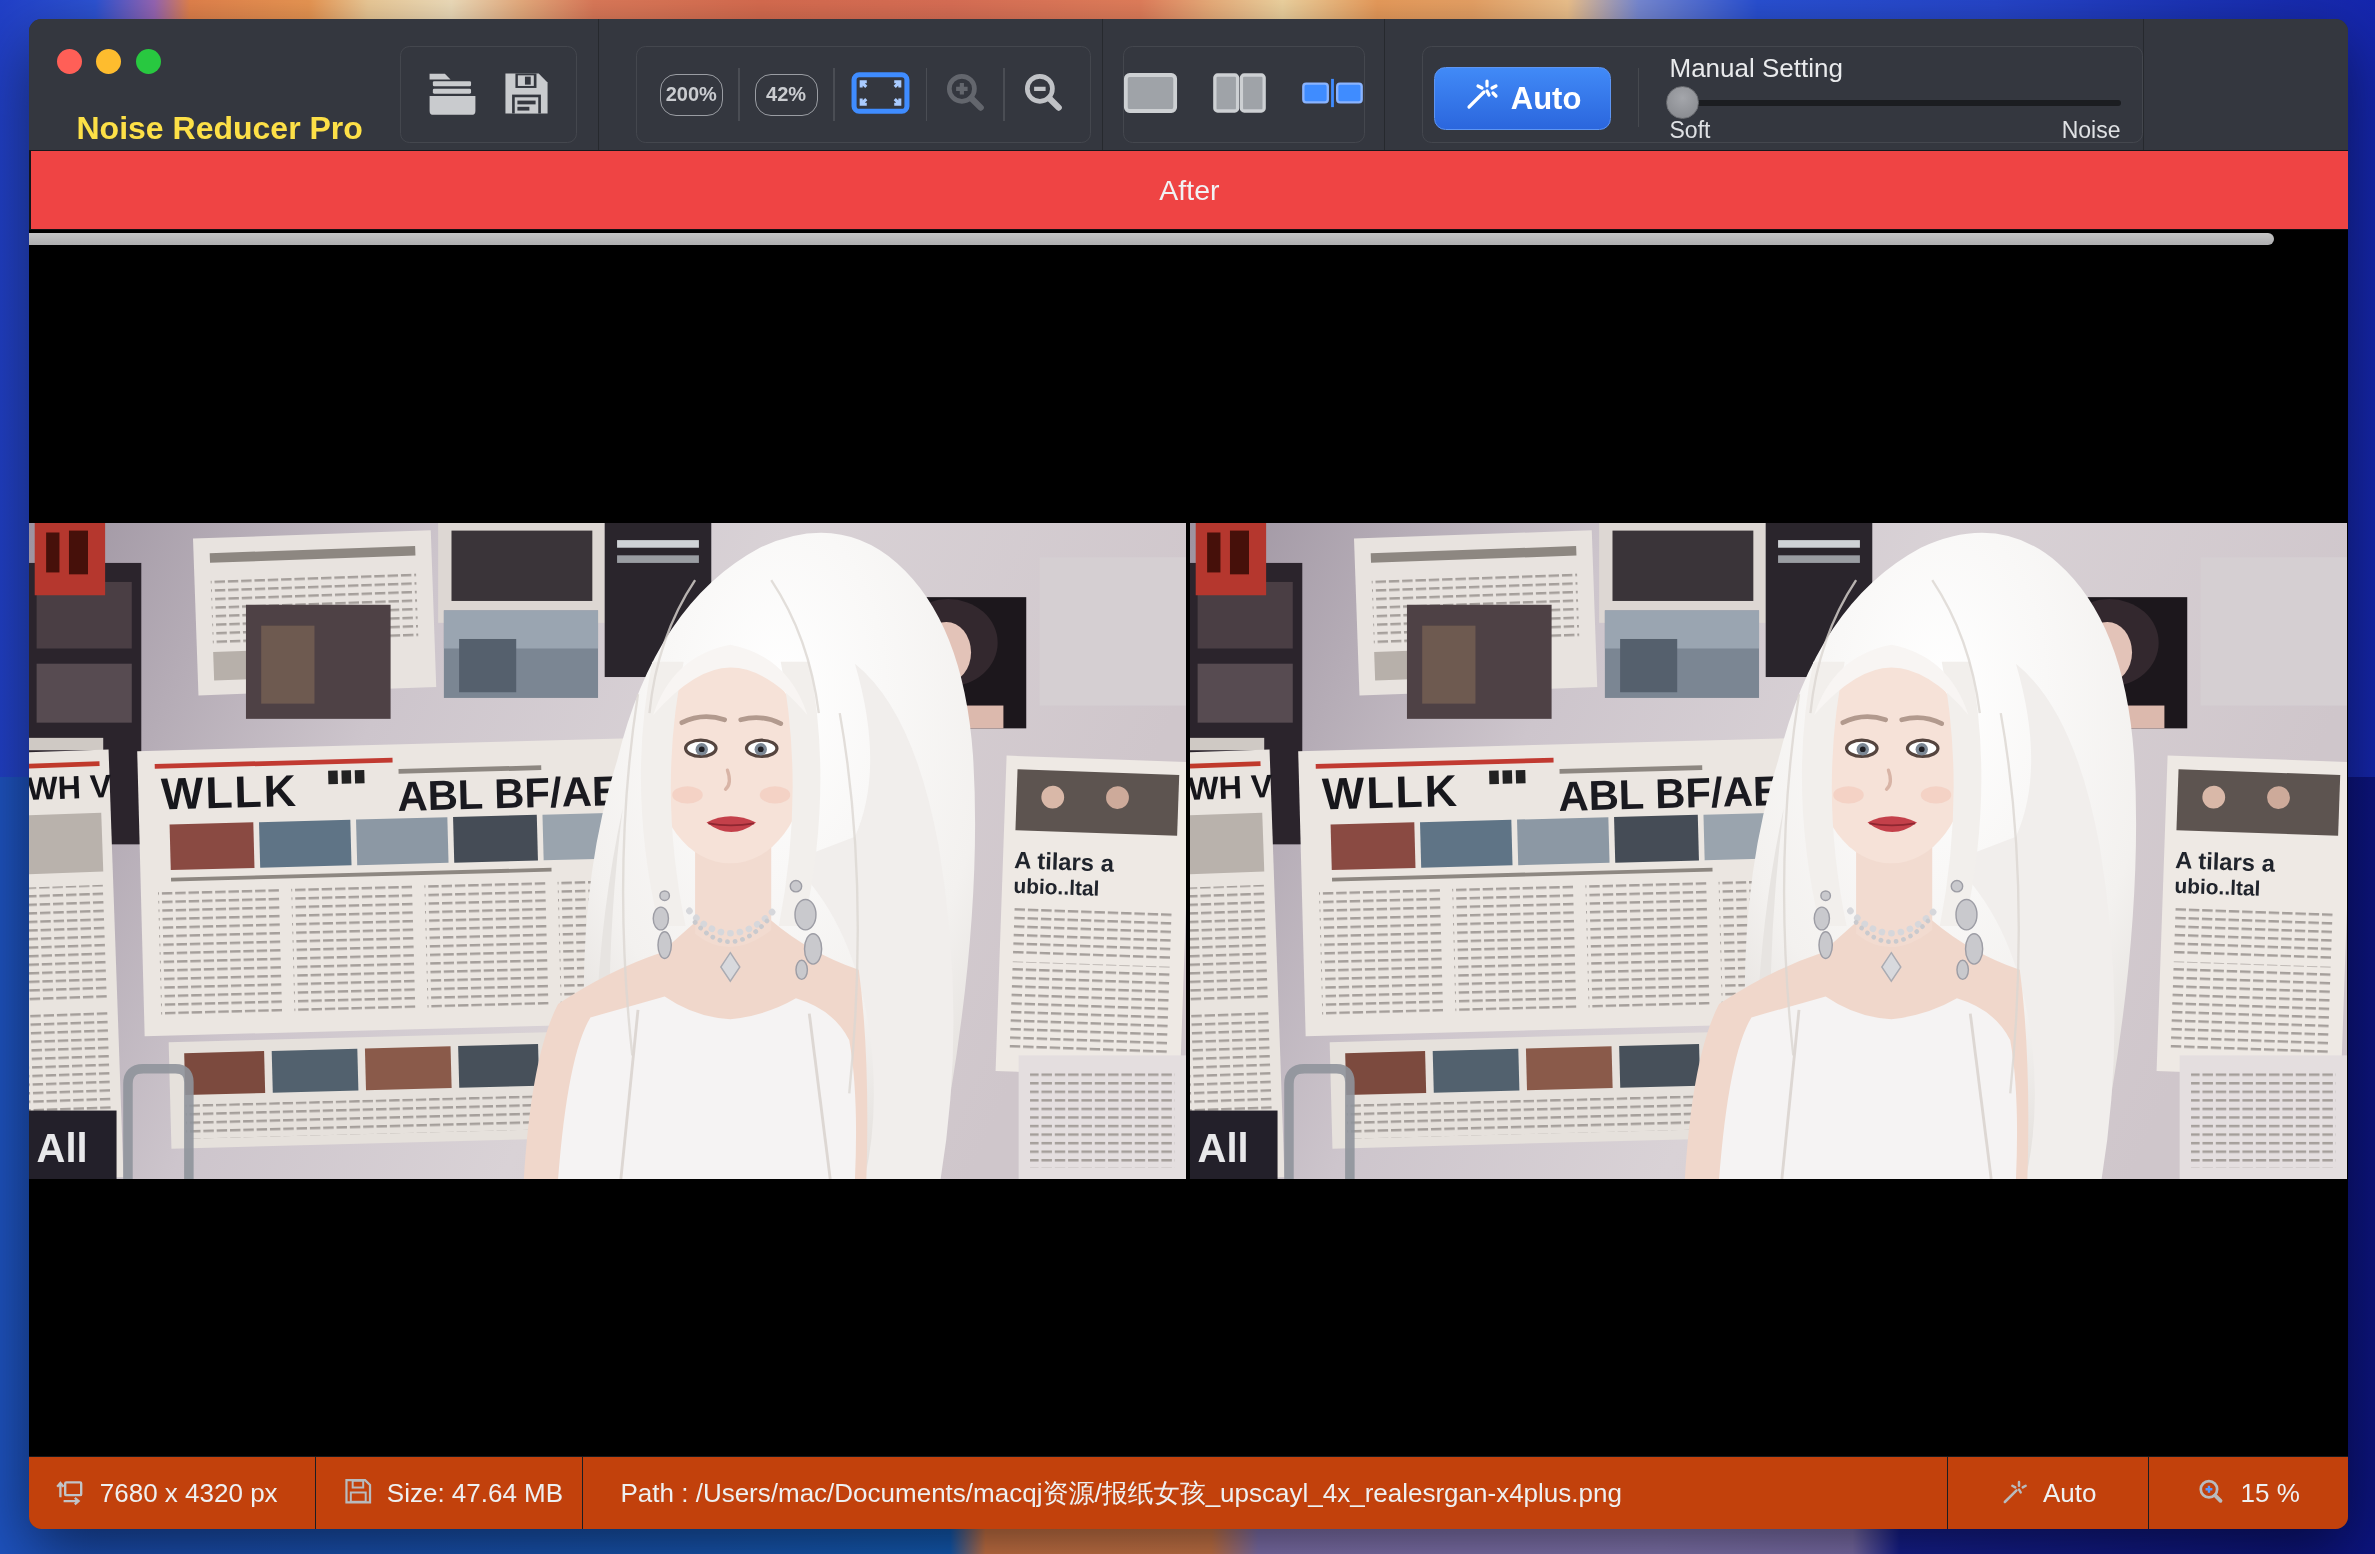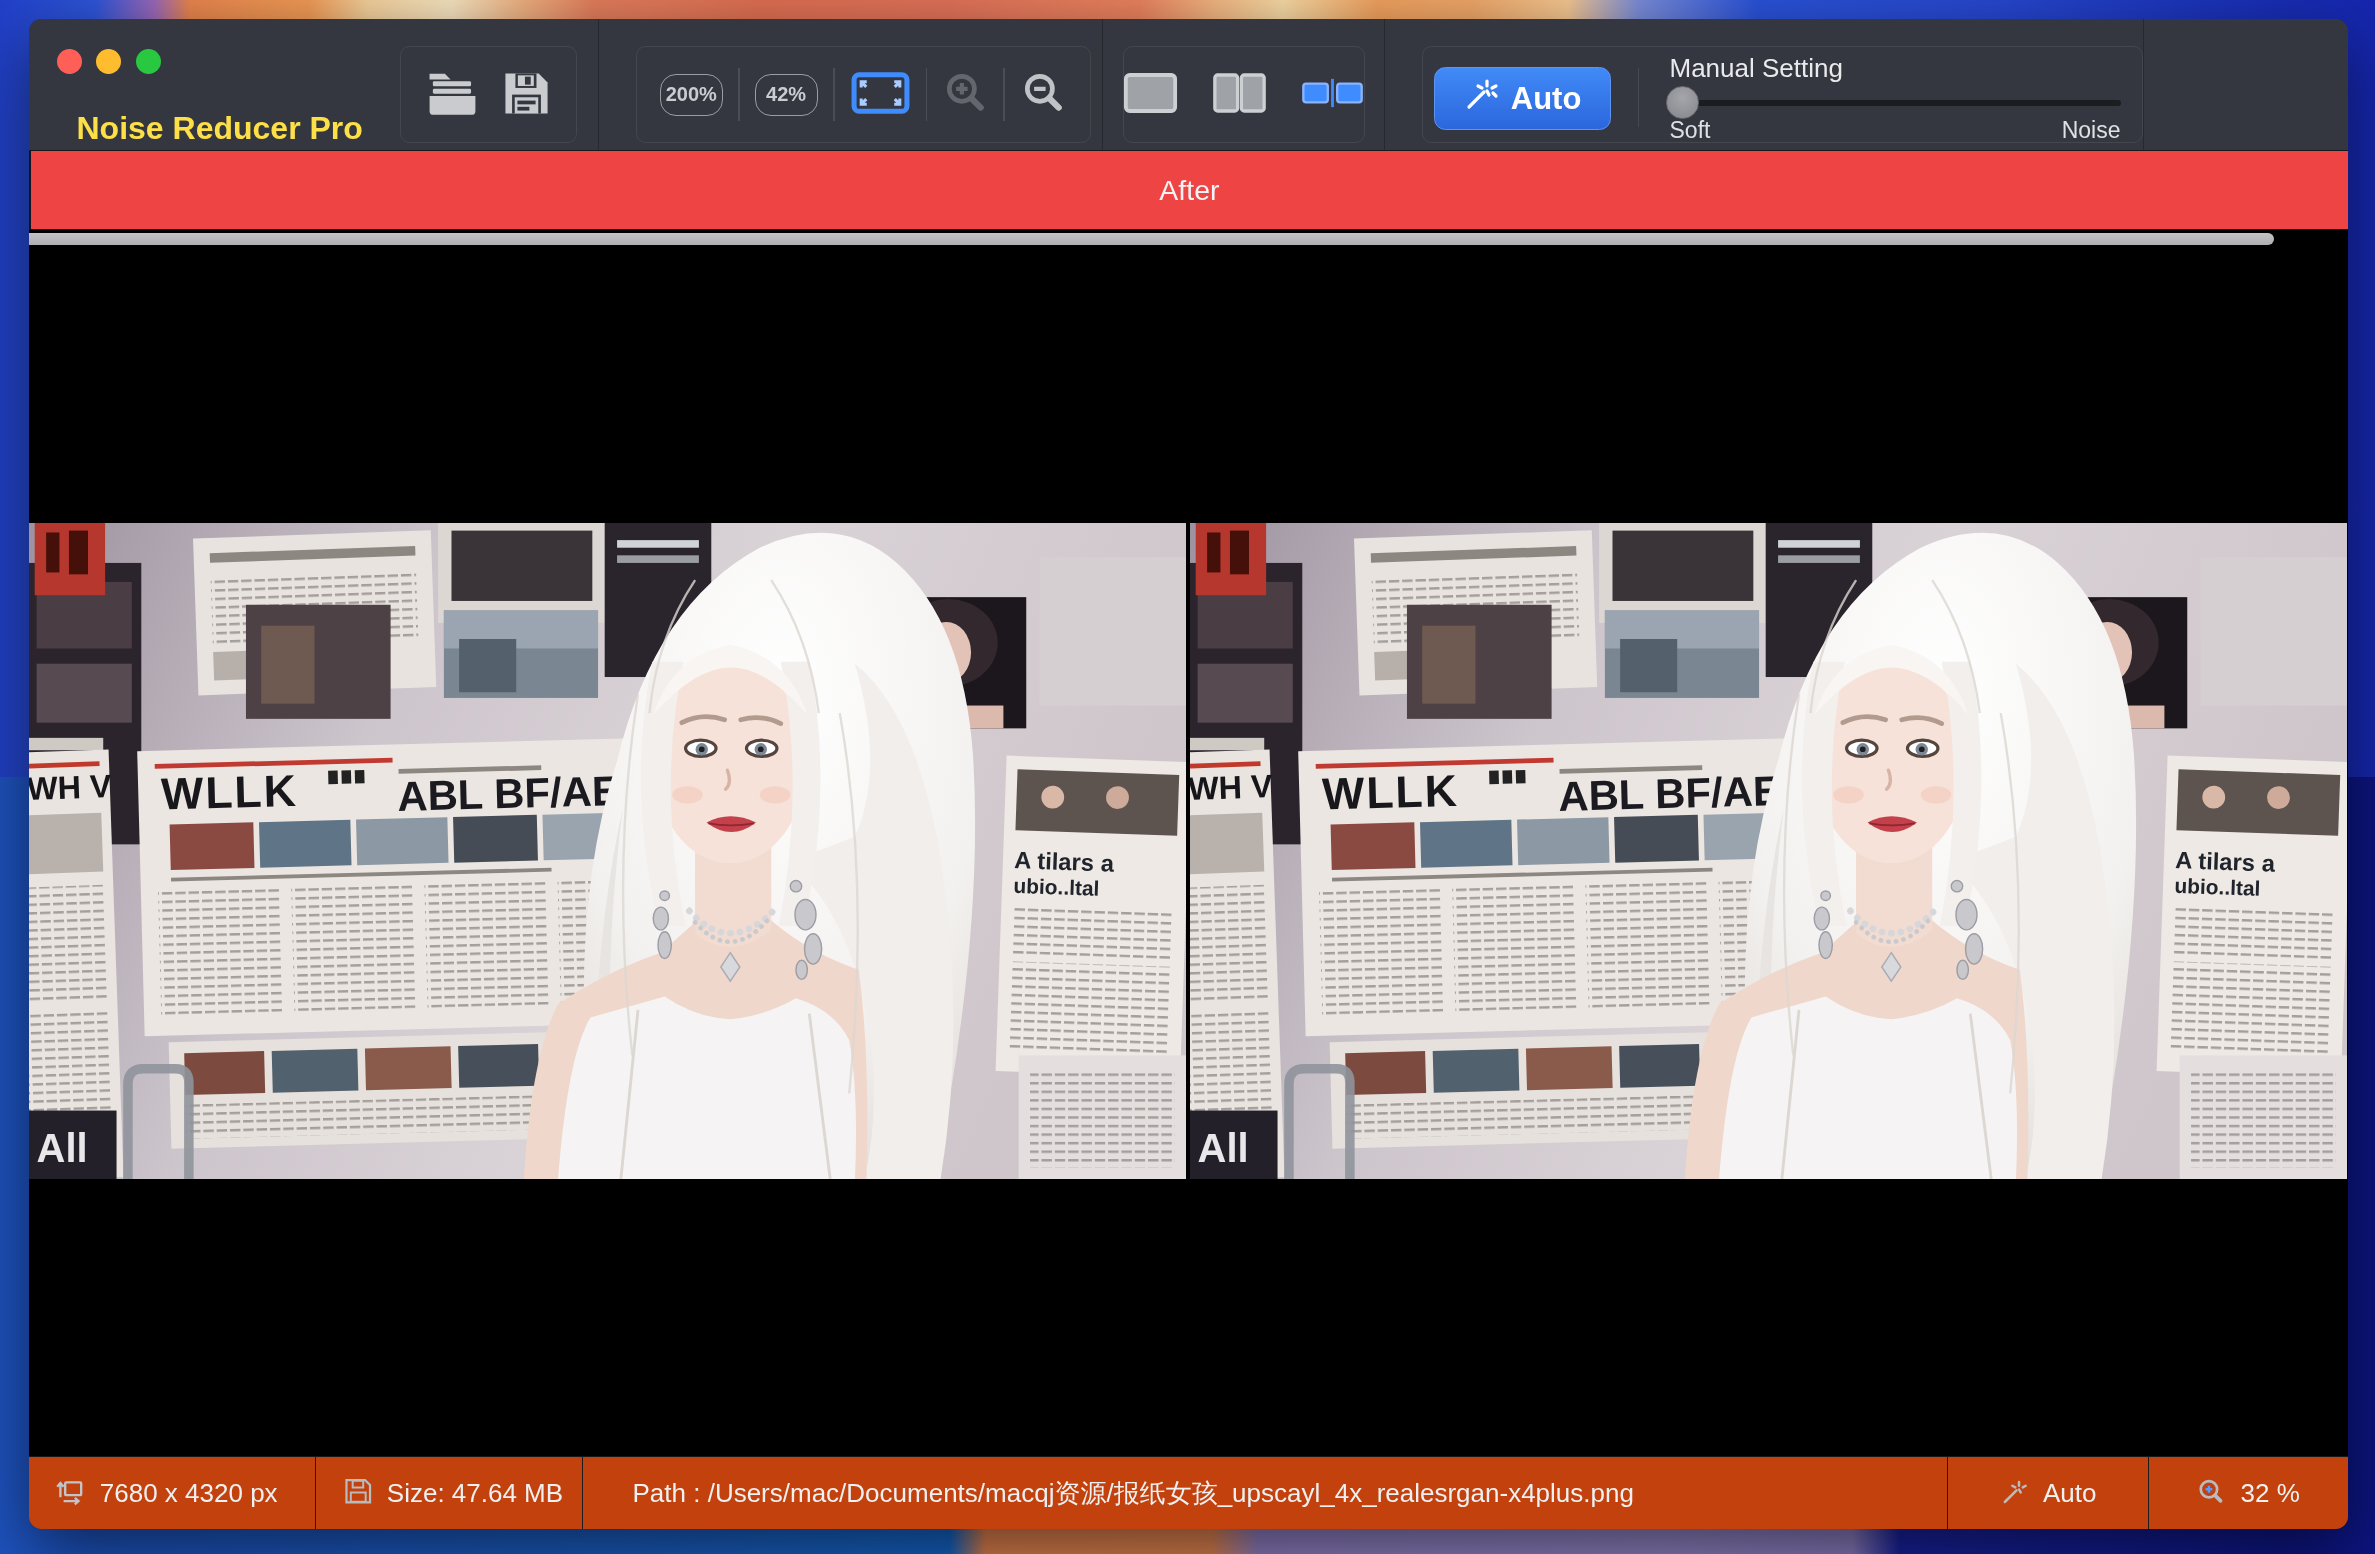--- a/index.html
+++ b/index.html
@@ -55,21 +55,21 @@
   .hscrollbar{position:absolute;left:0;top:2.9px;width:2245px;height:12.4px;background:linear-gradient(#c4c4c5,#aeaeb0);border-radius:0 7.6px 7.6px 0;}
   .panes{position:absolute;left:0;right:0;top:15px;bottom:0;display:flex;align-items:center;}
   .pane{flex:1;height:656px;}
   .pane svg{display:block;width:100%;height:100%;}
   .pane-gap{width:4.8px;height:656px;background:#000;}
   
   .statusbar{flex:0 0 auto;height:72px;background:#c2410c;border-top:1.9px solid #17181c;display:flex;}
   .sb-sec{display:flex;align-items:center;gap:14.3px;border-right:1.9px solid #1b1d22;box-sizing:border-box;height:100%;}
   .sb-sec.s1{width:287px;padding-left:25px;}
   .sb-sec.s2{width:267px;padding-left:28.5px;}
-  .sb-sec.s3{flex:1;padding-left:38px;margin-left:12px;}
+  .sb-sec.s3{flex:1;padding-left:38px;}
   .sb-sec.s4{width:201px;justify-content:center;}
   .sb-sec.s5{width:199px;justify-content:center;border-right:none;}
   .sb-sec .txt{font-size:26px;color:#eef0f1;white-space:nowrap;}
   .hidden-defs{position:absolute;width:0;height:0;overflow:hidden;}
 </style>
 </head>
 <body>
 
 <div class="window">
 
@@ -266,21 +266,21 @@
       <span class="txt">Auto</span>
     </div>
     <div class="sb-sec s5">
       <span>
         <svg width="30" height="30" viewBox="0 0 44 44">
           <circle cx="19" cy="18" r="12" fill="none" stroke="#b9bbbe" stroke-width="4"></circle>
           <path d="M19 13 V23 M14 18 H24" stroke="#5b9bff" stroke-width="3.6"></path>
           <path d="M28 27 L36 35" stroke="#b9bbbe" stroke-width="5.5" stroke-linecap="round"></path>
         </svg>
       </span>
-      <span class="txt">32 %</span>
+      <span class="txt">15 %</span>
     </div>
   </div>
 </div>
 
 <svg class="hidden-defs" aria-hidden="true">
   <defs>
     <linearGradient id="wallG" x1="0" y1="0" x2="1" y2="0.25">
       <stop offset="0" stop-color="#9d93a0"></stop>
       <stop offset="0.35" stop-color="#cdc5cc"></stop>
       <stop offset="0.62" stop-color="#d9d2d6"></stop>

